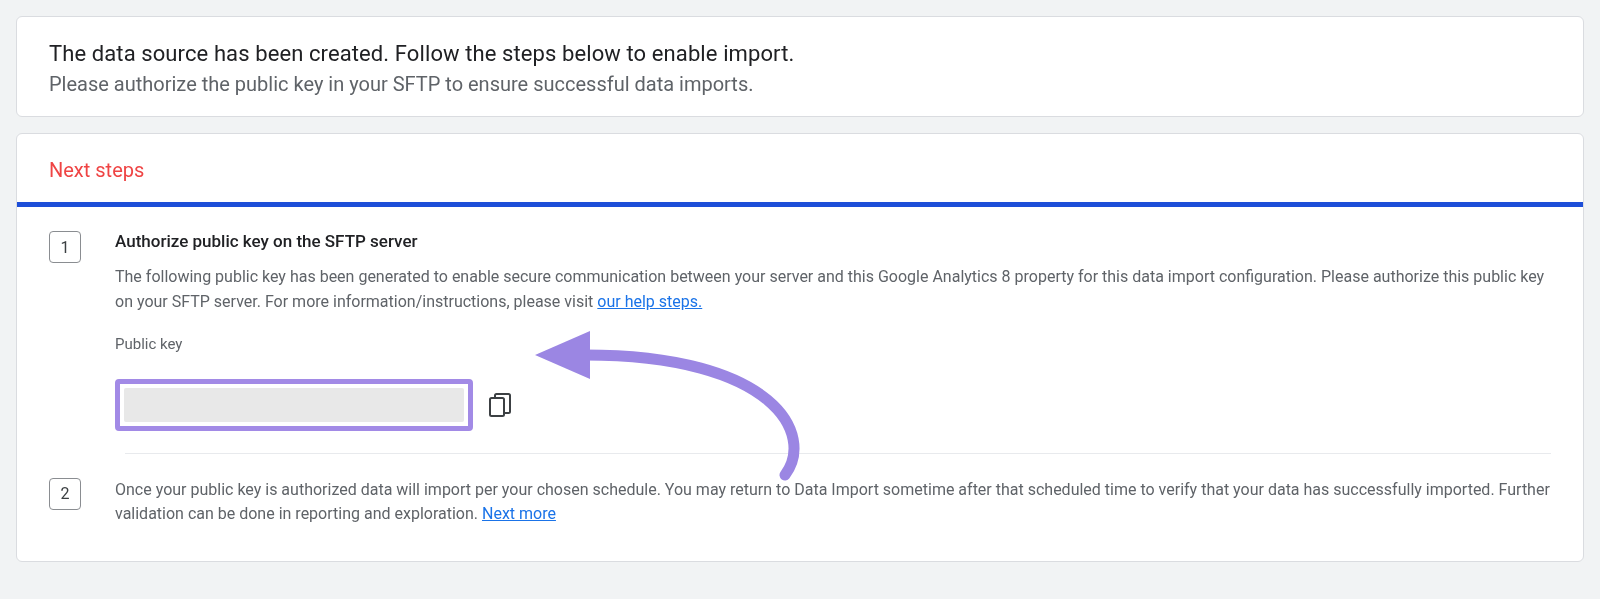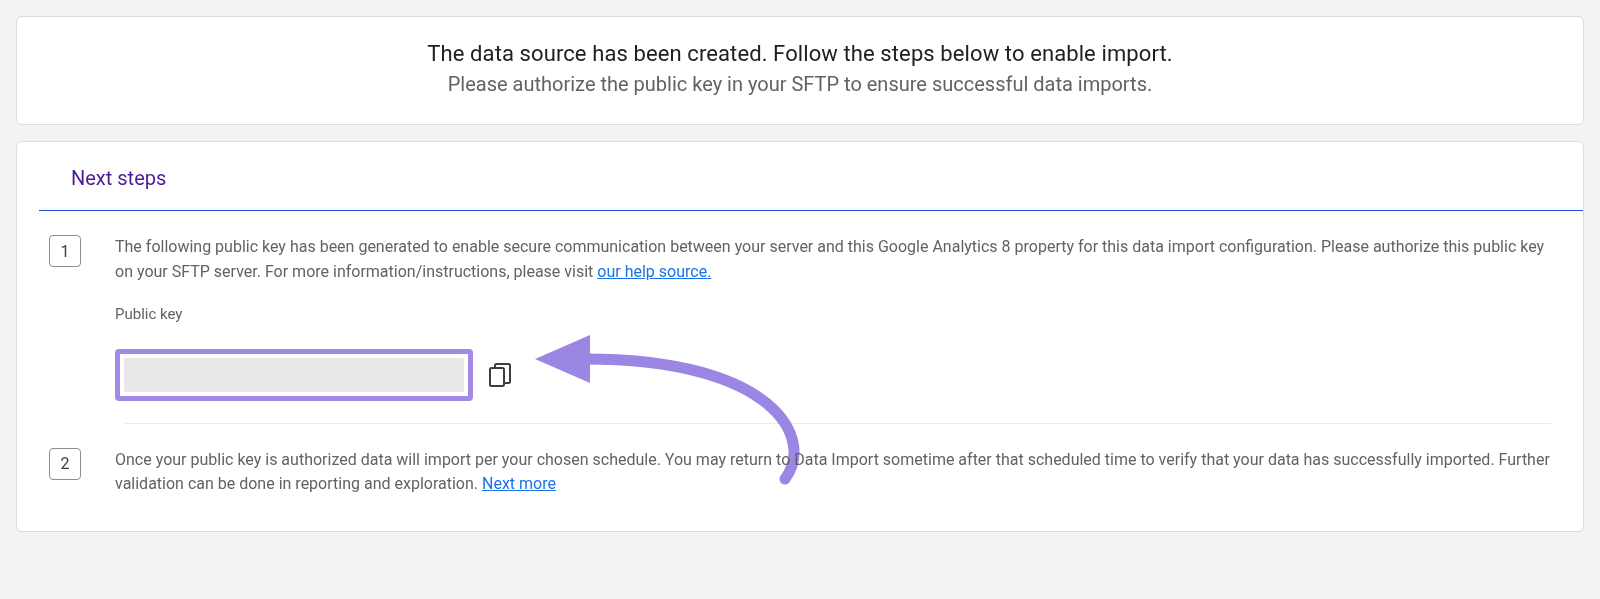--- a/index.html
+++ b/index.html
@@ -14,45 +14,44 @@
   .page {
     padding: 16px;
   }
   .card {
     background: #ffffff;
     border: 1px solid #dadce0;
     border-radius: 6px;
     width: 100%;
   }
   .banner {
-    text-align: center;
-    padding: 24px 32px 28px 32px;
+    text-align: left;
+    padding: 24px 32px 20px 32px;
     margin-bottom: 16px;
   }
   .banner-title {
     font-size: 22px;
     font-weight: 400;
     color: #202124;
     letter-spacing: 0.1px;
   }
   .banner-subtitle {
     font-size: 20px;
     color: #5f6368;
     margin-top: 6px;
   }
   .steps-card {
     padding: 0 0 24px 0;
   }
   .section-title {
     font-size: 20px;
     font-weight: 400;
-    color: #4c1d95;
+    color: #ef4444;
     padding: 24px 32px 20px 32px;
-    border-bottom: 1px solid #1d4ed8;
-    margin-left: 22px;
+    border-bottom: 5px solid #1d4ed8;
   }
   .step {
     display: flex;
     align-items: flex-start;
     padding: 24px 32px 10px 32px;
   }
   .step + .step-divider {
     border-top: 1px solid #e8eaed;
     margin: 12px 32px 0 108px;
   }
@@ -134,22 +133,23 @@
     <div class="banner-title">The data source has been created. Follow the steps below to enable import.</div>
     <div class="banner-subtitle">Please authorize the public key in your SFTP to ensure successful data imports.</div>
   </div>
 
   <div class="card steps-card">
     <div class="section-title">Next steps</div>
 
     <div class="step">
       <div class="step-num">1</div>
       <div class="step-body">
+        <div class="step-heading">Authorize public key on the SFTP server</div>
         <div class="step-text">
-          <span>The following public key has been generated to enable secure communication between your server and this Google Analytics 8 property for this data import configuration. Please authorize this public key on your SFTP server. For more information/instructions, please visit </span><a class="link">our help source.</a>
+          <span>The following public key has been generated to enable secure communication between your server and this Google Analytics 8 property for this data import configuration. Please authorize this public key on your SFTP server. For more information/instructions, please visit </span><a class="link">our help steps.</a>
         </div>
         <div class="field-label">Public key</div>
         <div class="key-row">
           <div class="key-box-wrapper">
             <div class="key-box"></div>
           </div>
           <span class="copy-btn">
             <svg width="22" height="24" viewBox="0 0 22 24">
               <rect x="1" y="5" width="14" height="18" rx="1.5" ry="1.5" fill="none" stroke="#3c4043" stroke-width="2"></rect>
               <path d="M6 5 V2.5 A1.5 1.5 0 0 1 7.5 1 H19.5 A1.5 1.5 0 0 1 21 2.5 V18.5 A1.5 1.5 0 0 1 19.5 20 H15" fill="none" stroke="#3c4043" stroke-width="2"></path>

